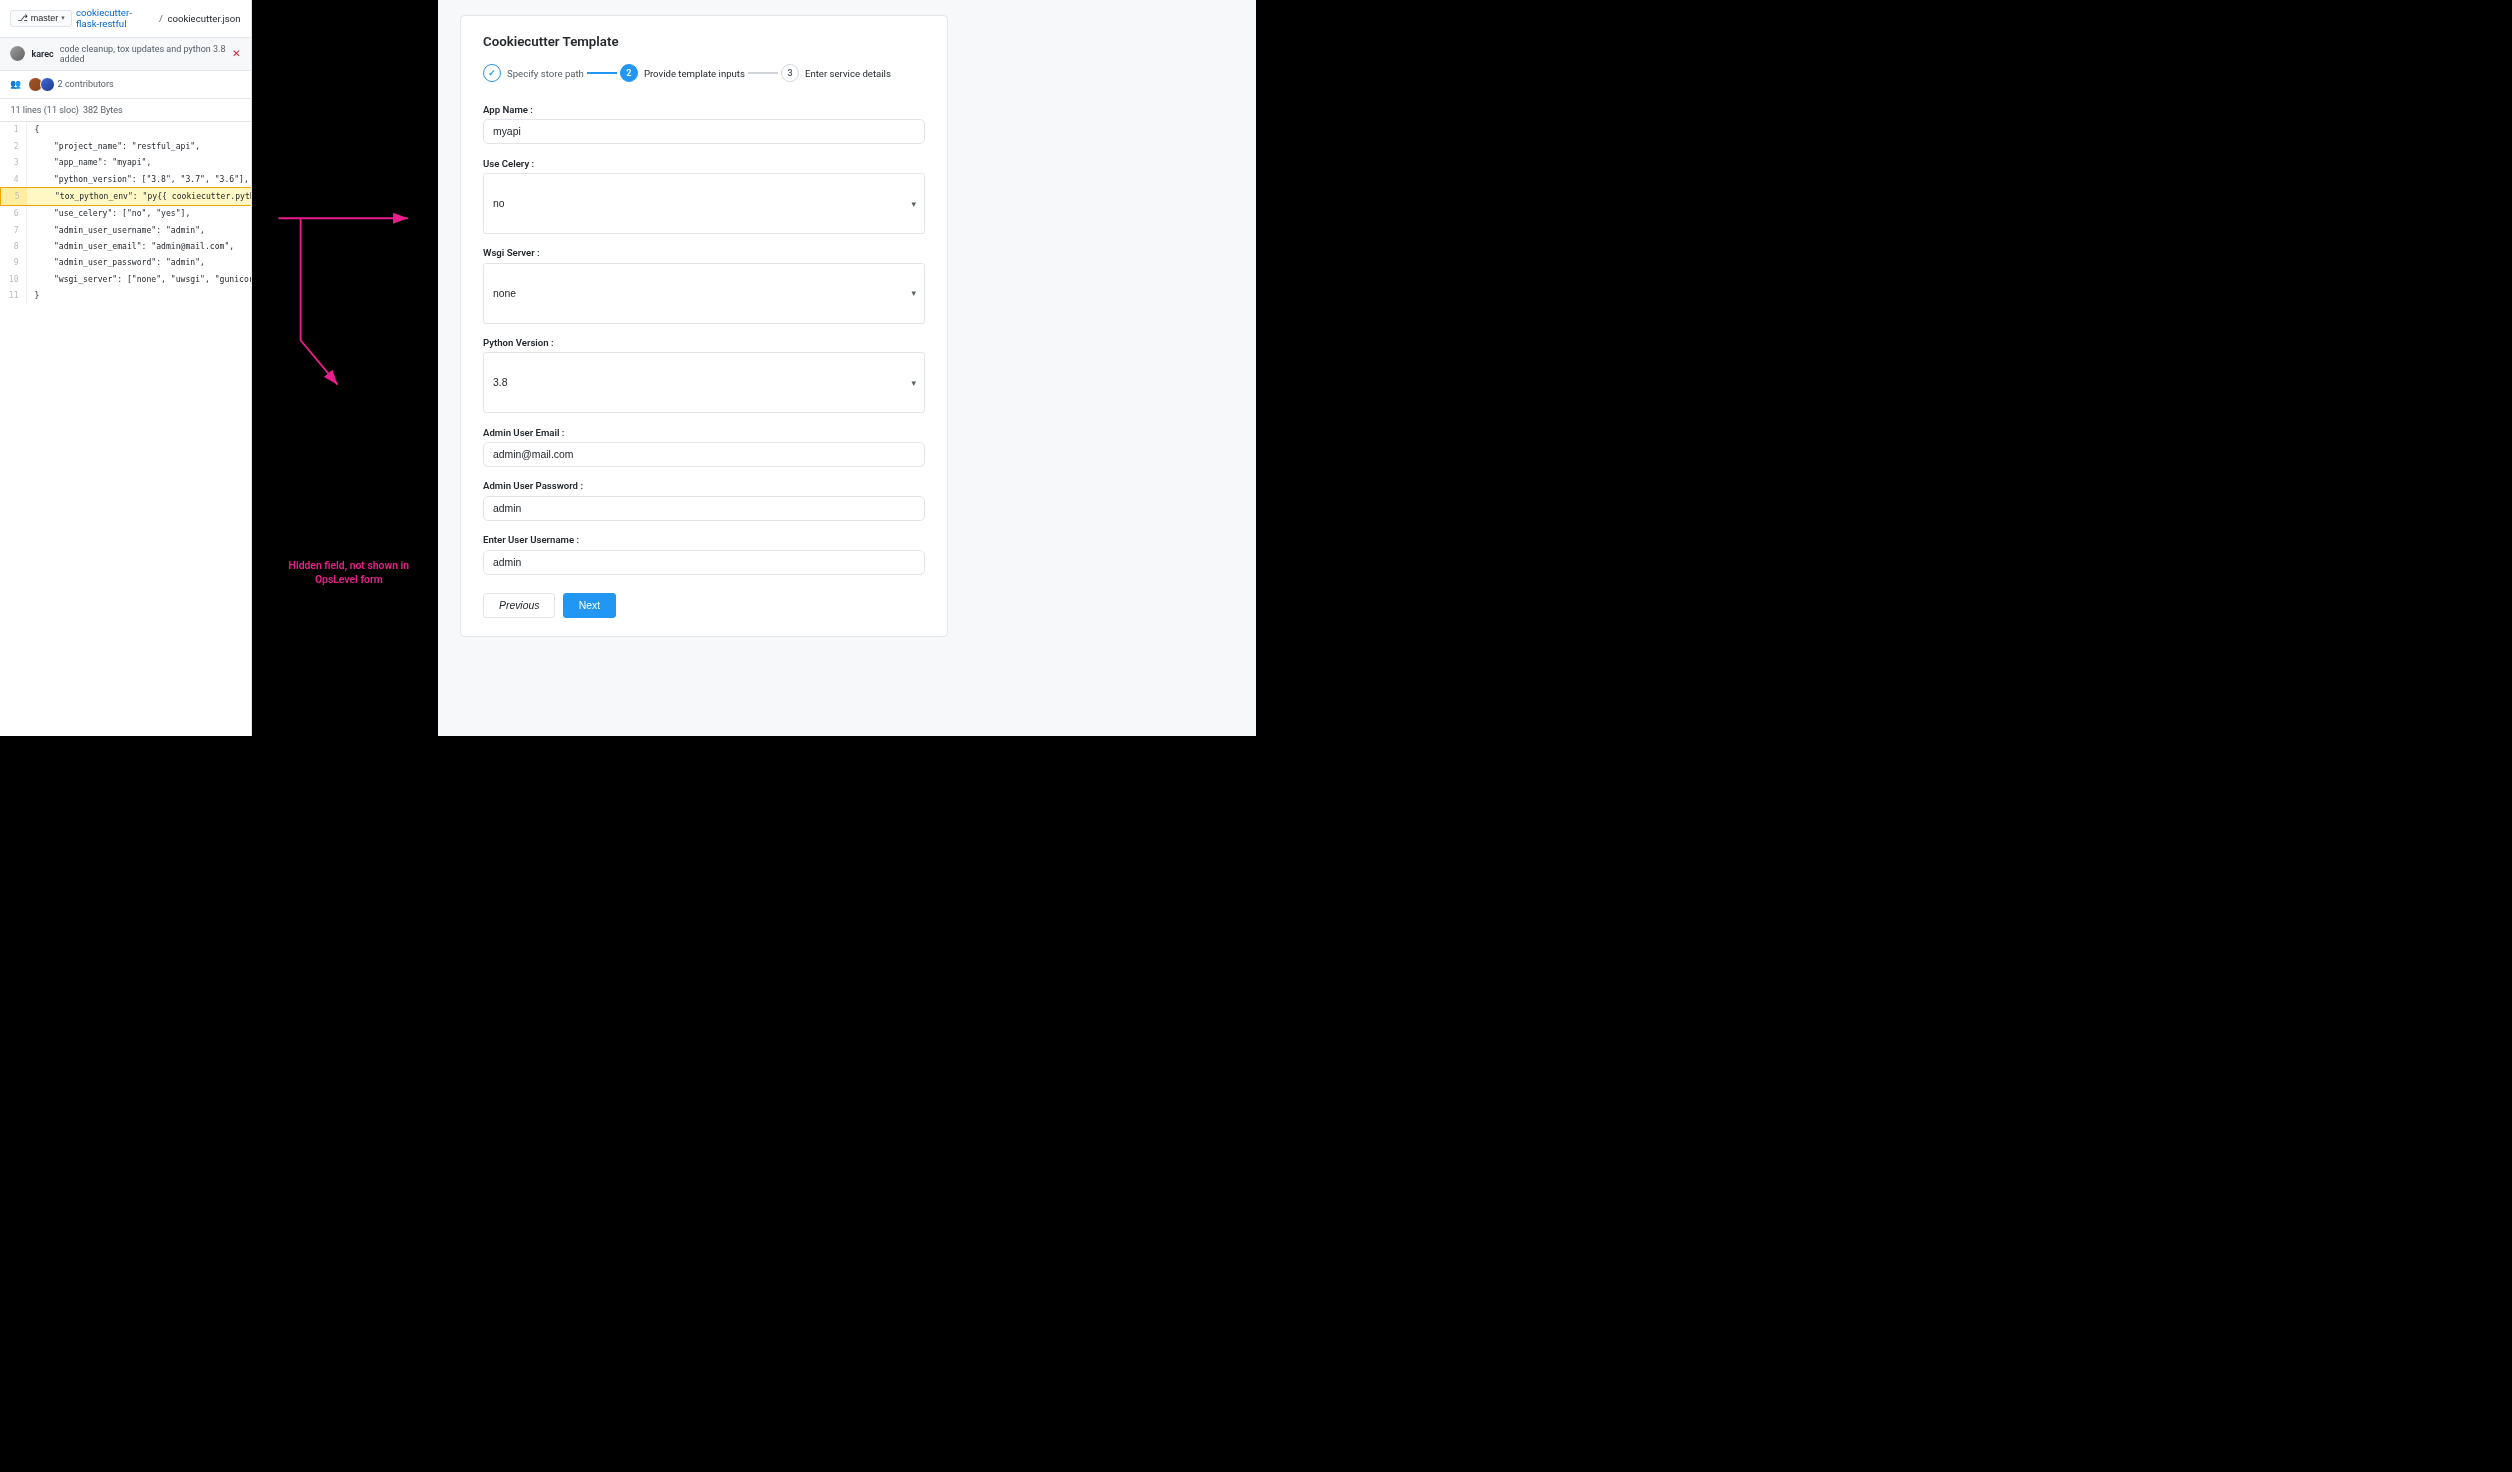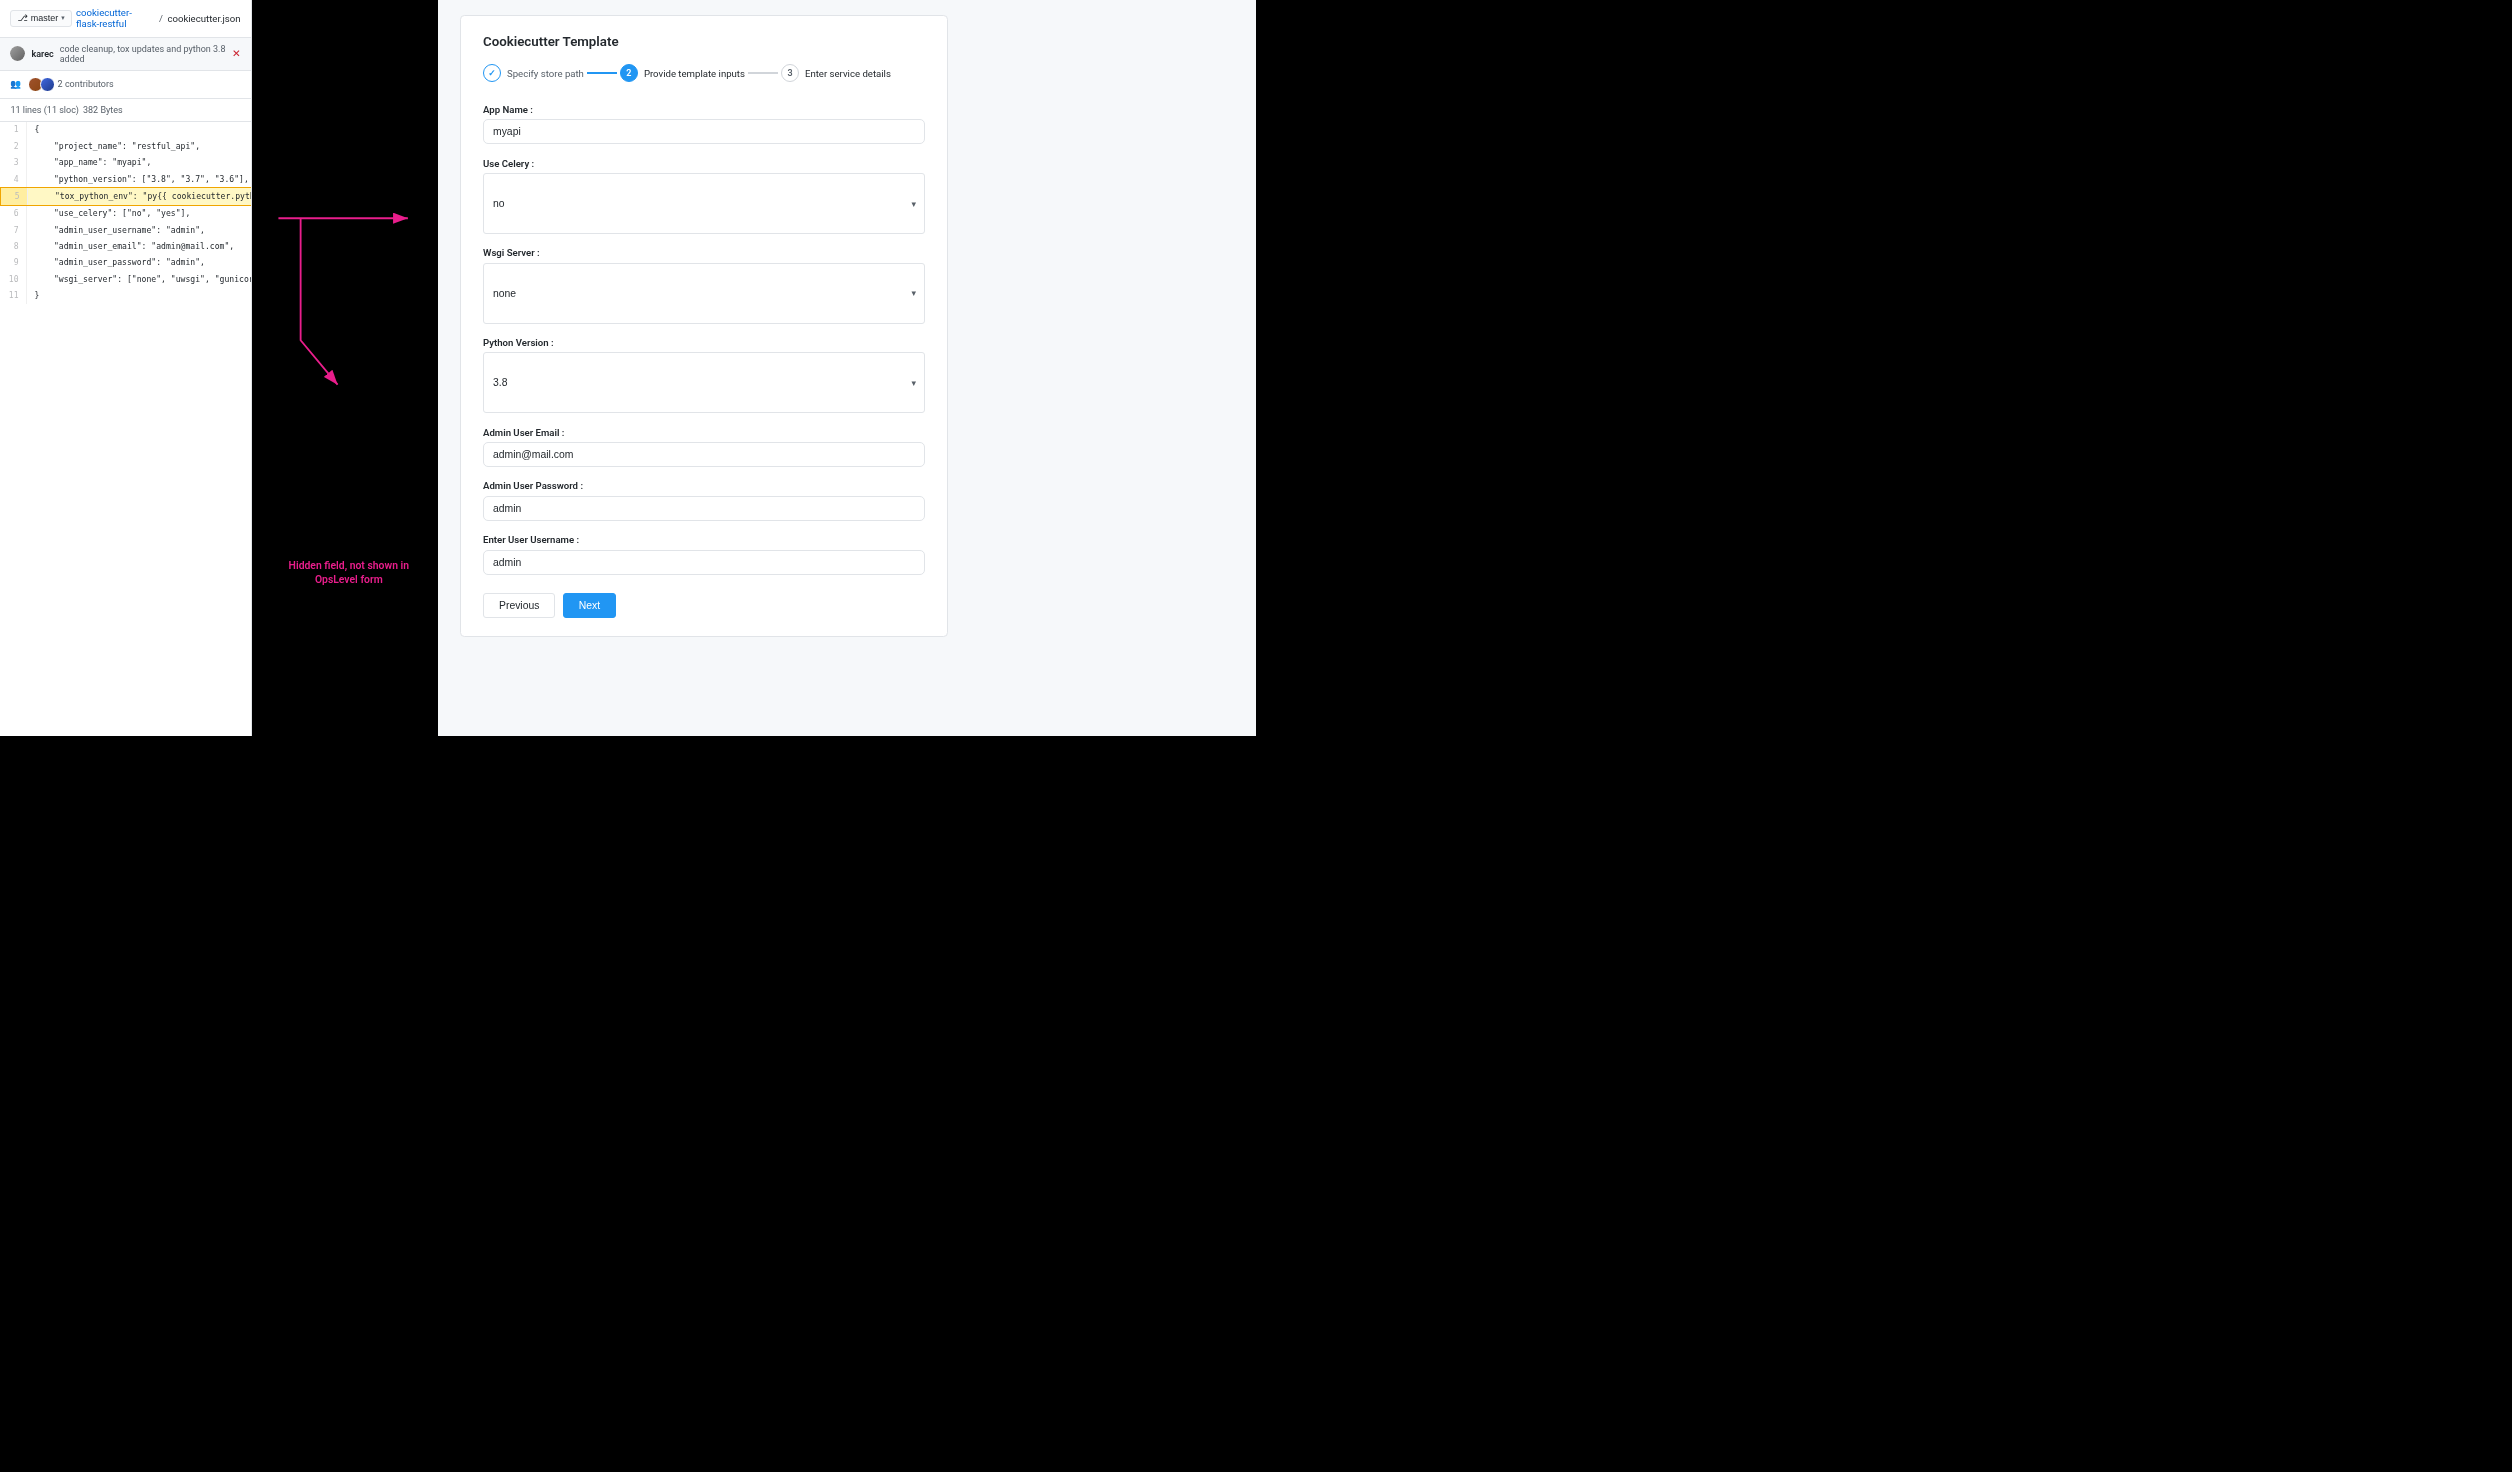--- a/index.html
+++ b/index.html
@@ -359,20 +359,21 @@
       justify-content: flex-start;
     }
     .btn-previous {
       padding: 6px 15px;
       border: 0.7px solid #e1e4e8;
       border-radius: 3px;
       background: #fff;
       color: #24292e;
       font-size: 10.4px;
       cursor: pointer;
+      font-style: italic;
     }
     .btn-next {
       padding: 6px 15px;
       border: 0.7px solid #2196f3;
       border-radius: 3px;
       background: #2196f3;
       color: #fff;
       font-size: 10.4px;
       cursor: pointer;
       font-weight: 500;

